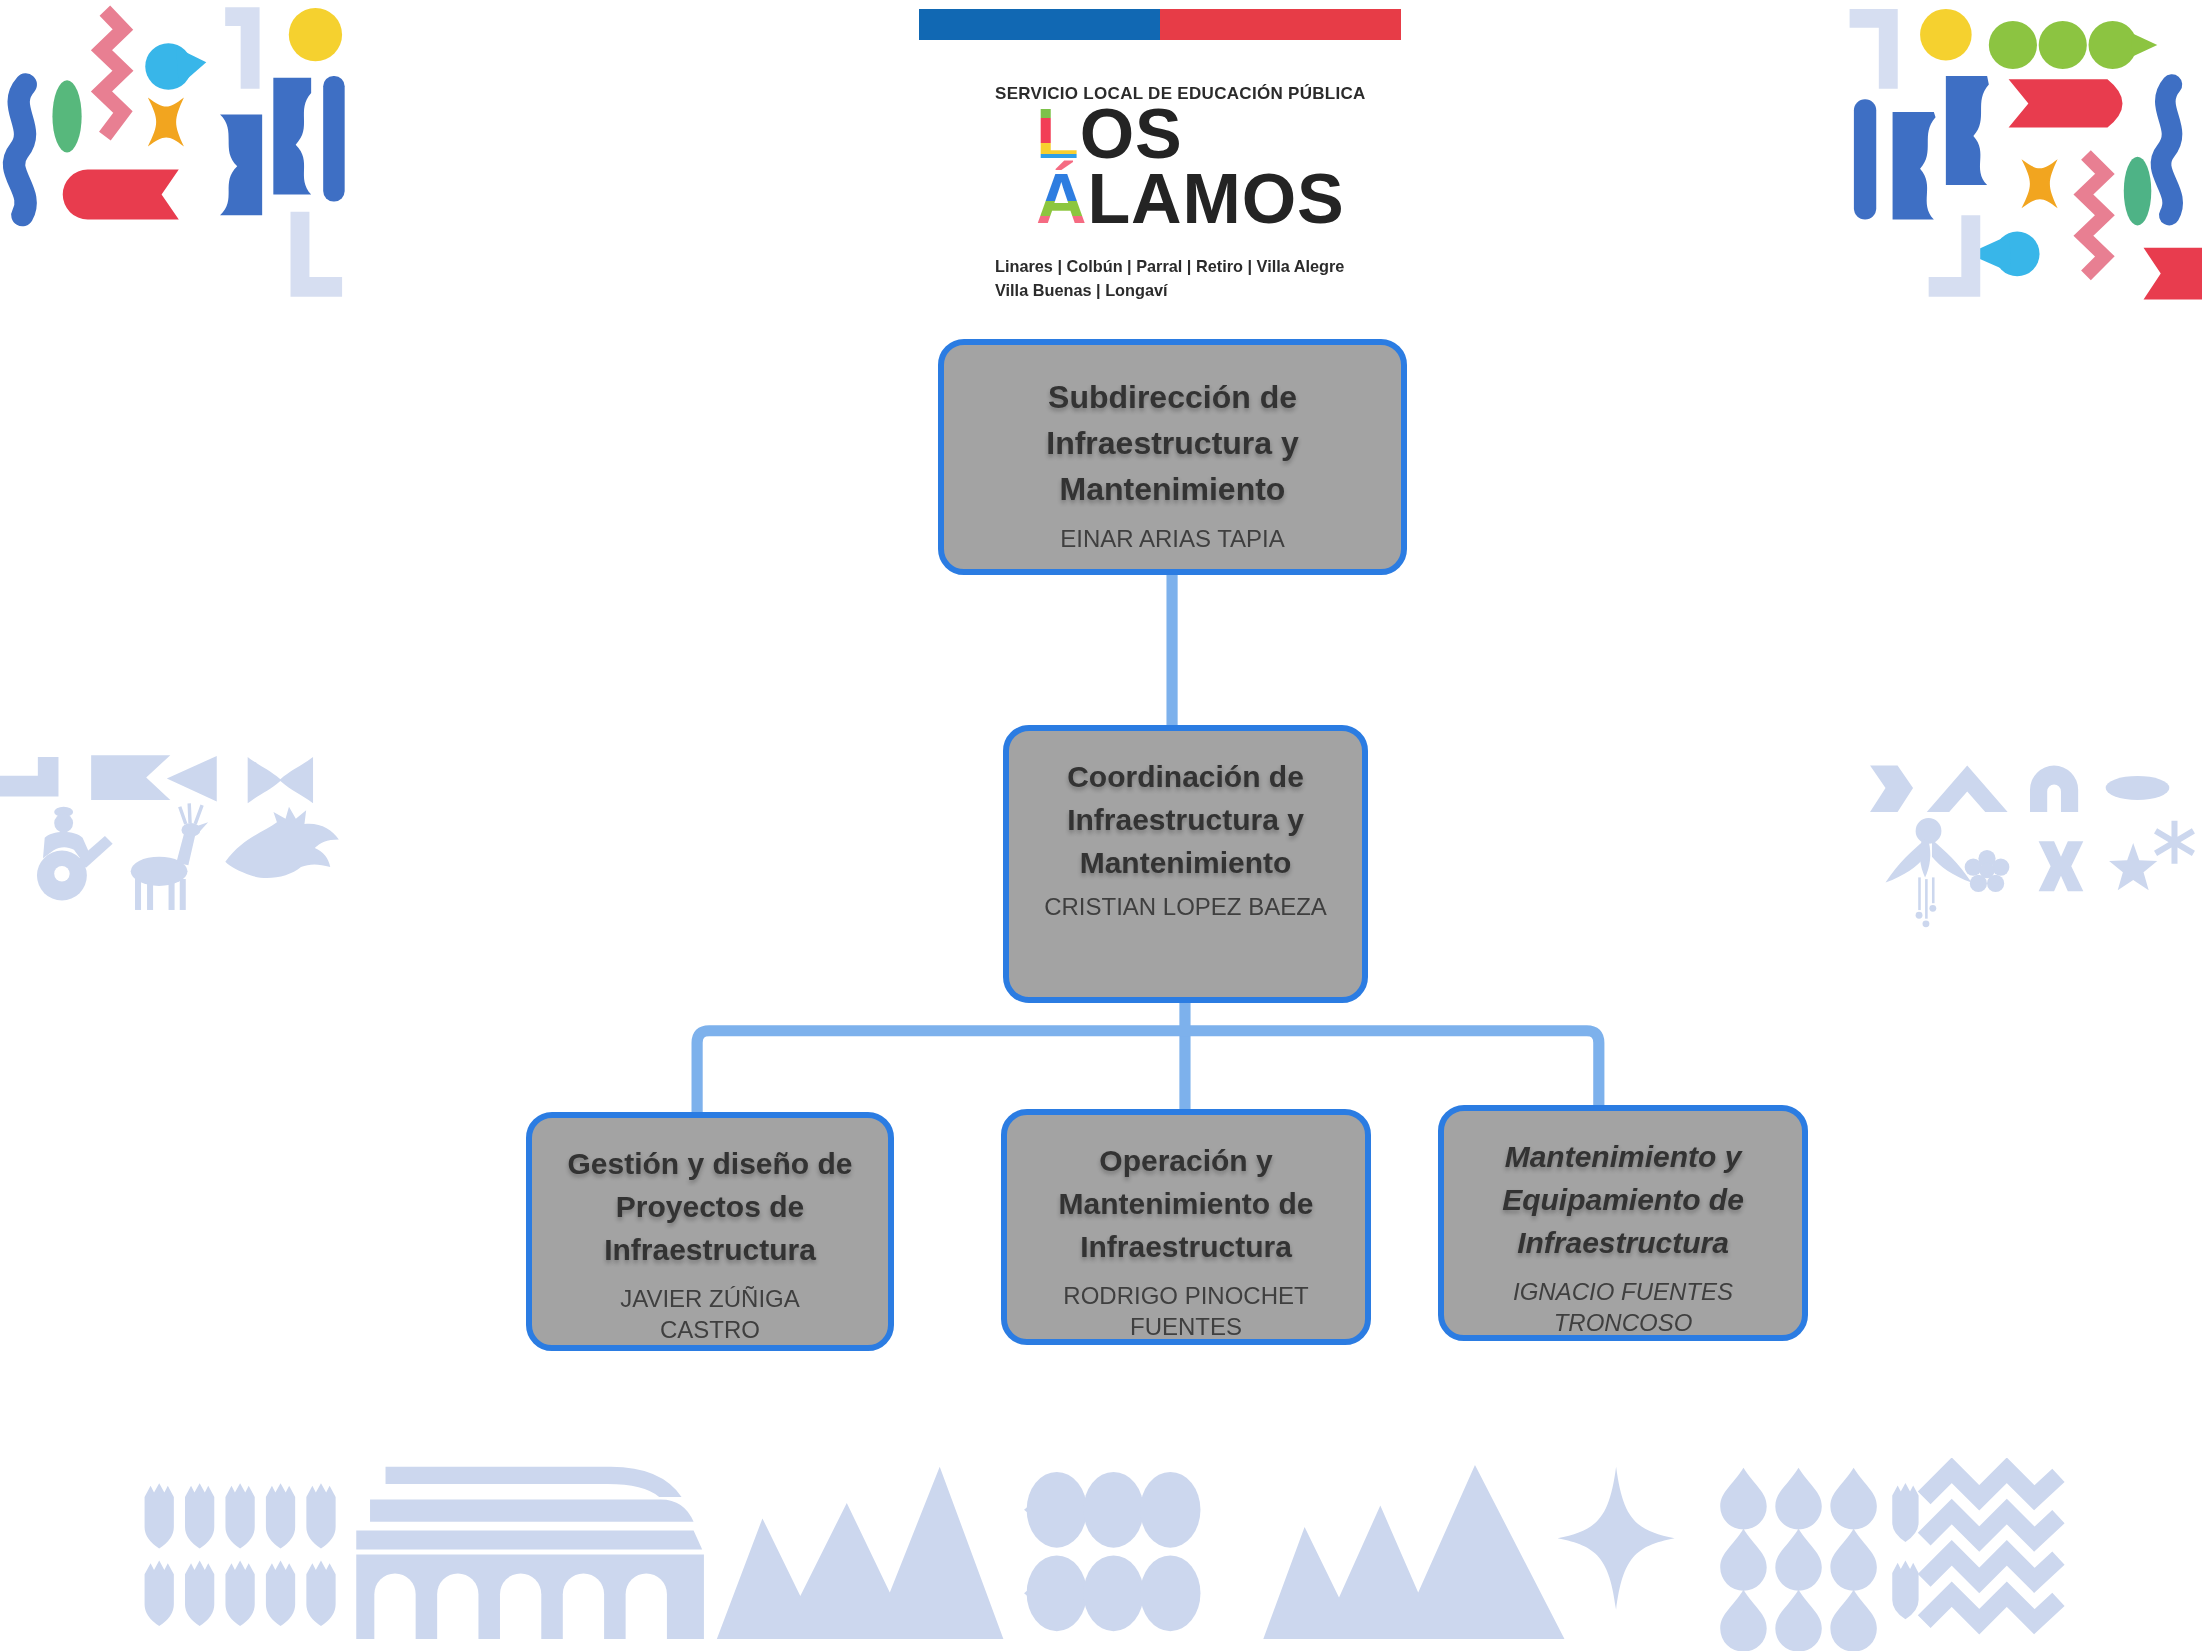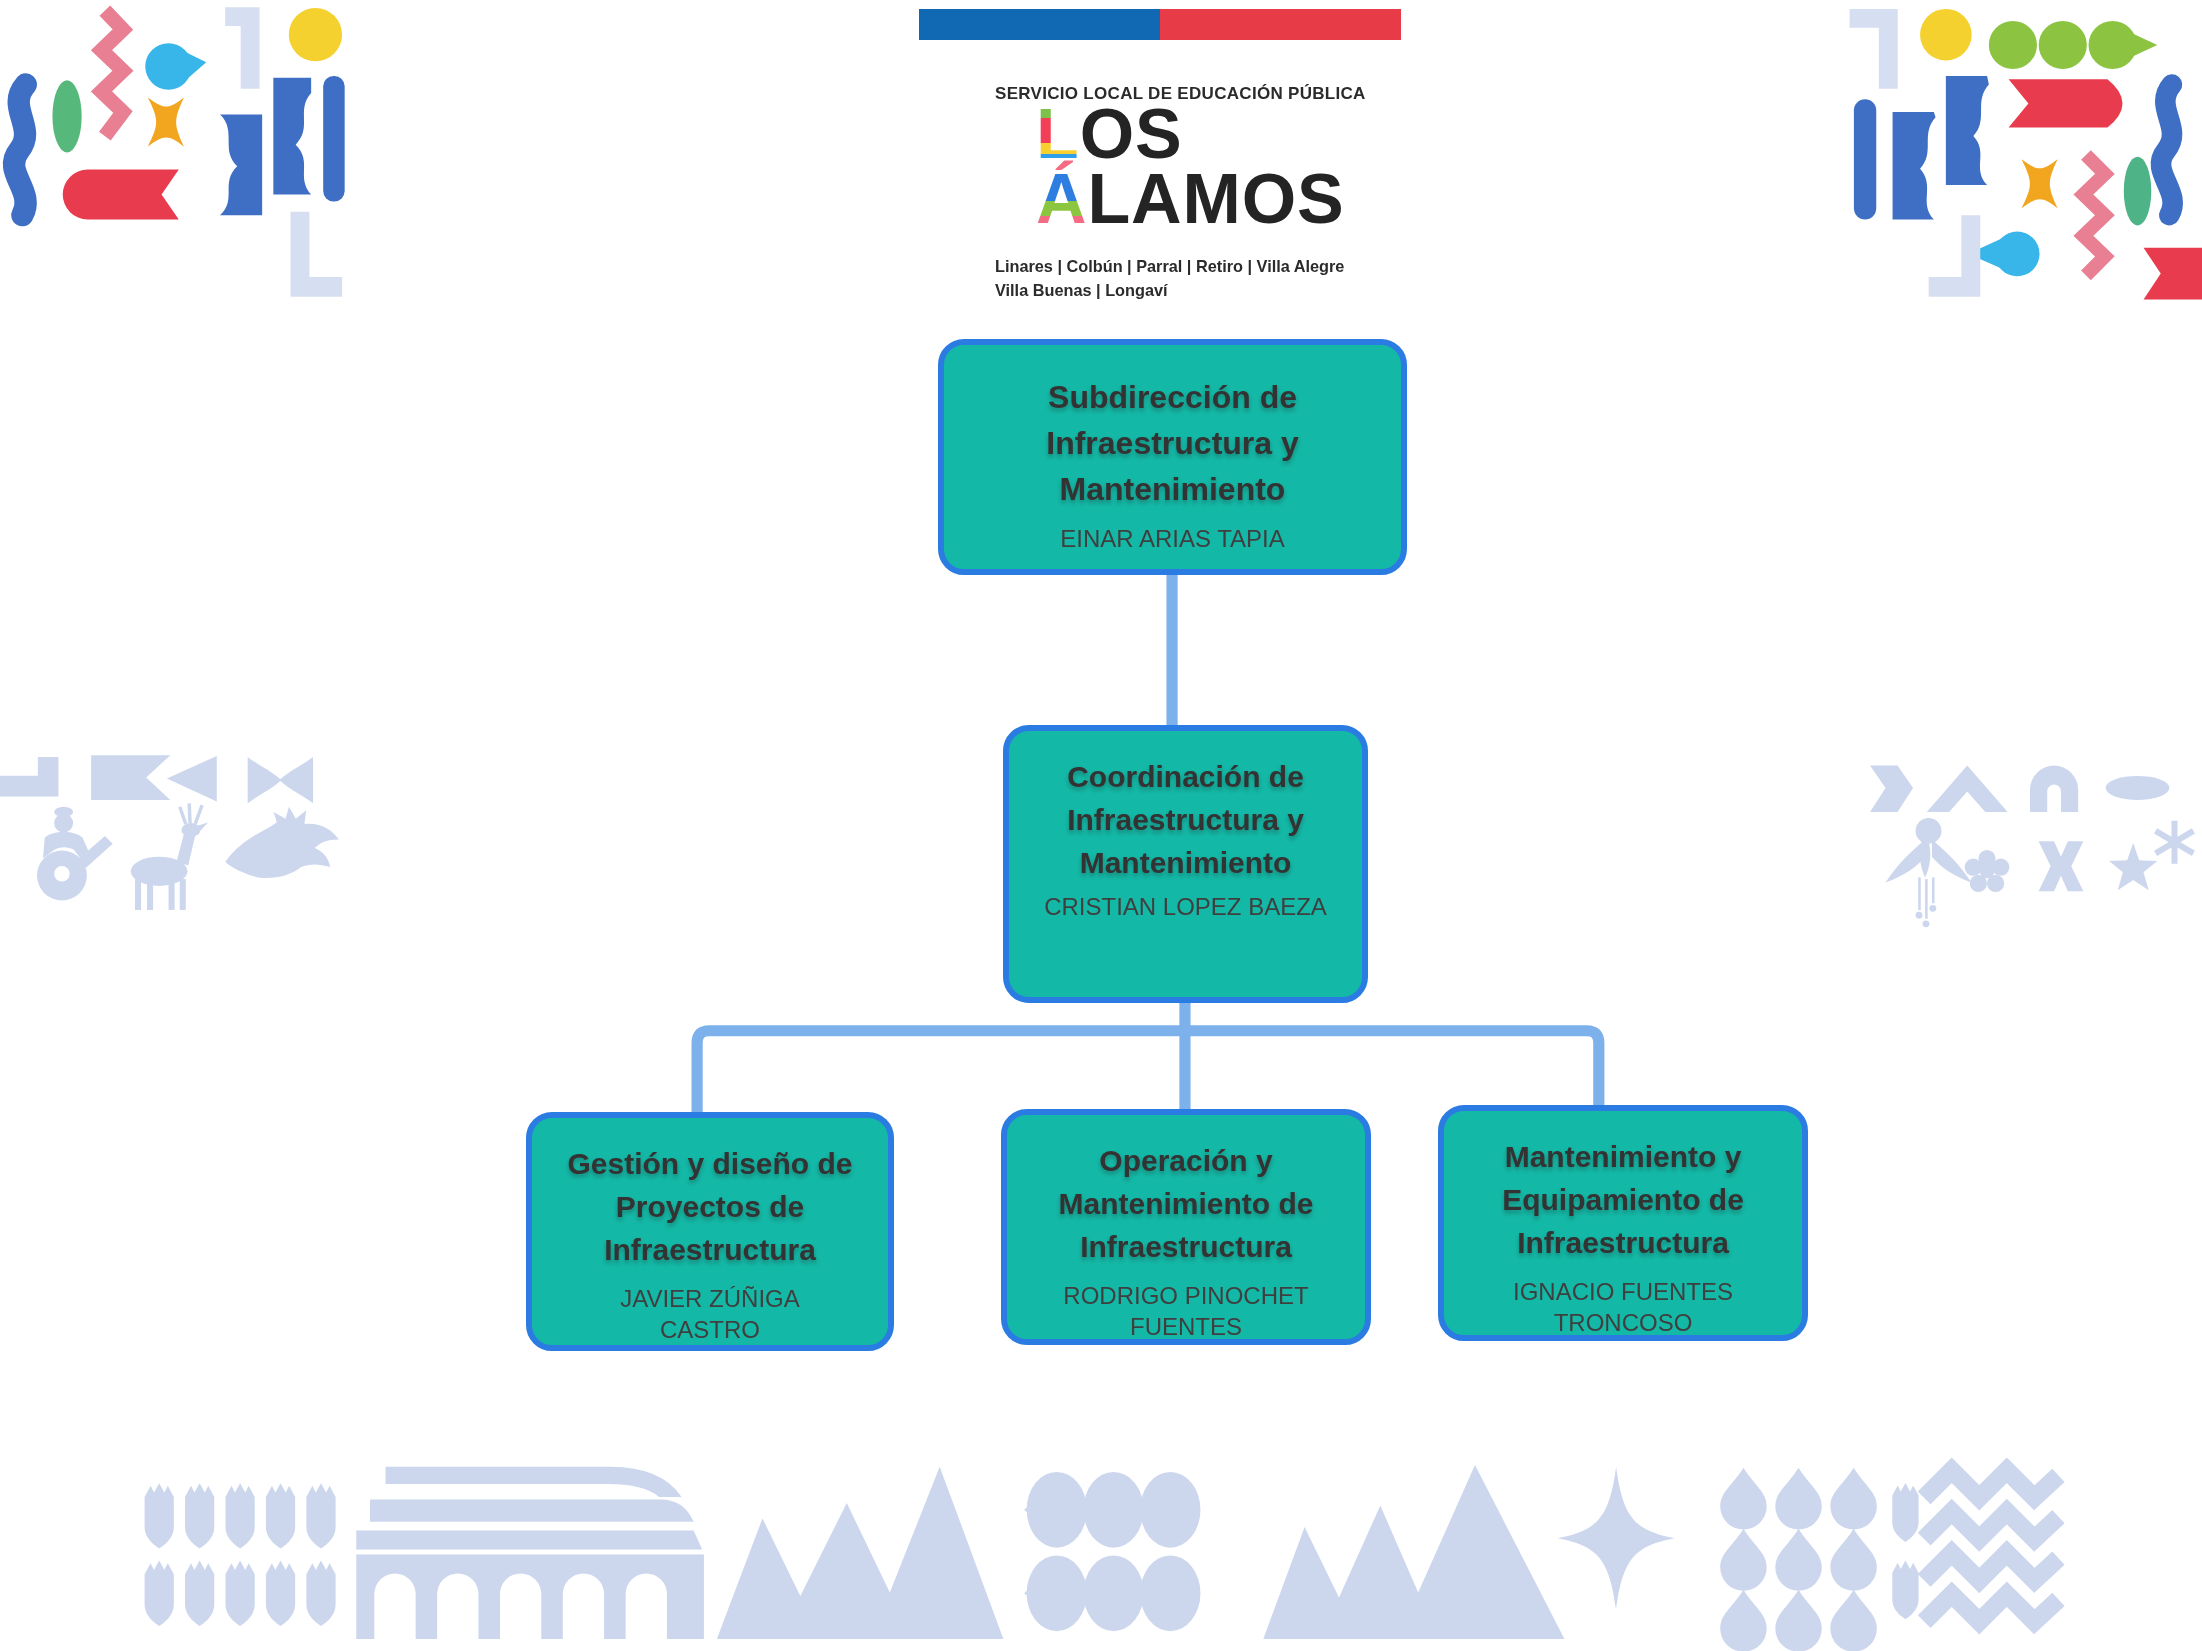--- a/index.html
+++ b/index.html
@@ -17,38 +17,38 @@
   .grad-l{background:linear-gradient(180deg,var(--l-green,#7cc24a) 0 30%,var(--l-red,#f23e56) 30% 62%,
           var(--l-yellow,#f7cf2f) 62% 76%,var(--l-blue,#2e9fe8) 76% 100%);
           -webkit-background-clip:text;background-clip:text;color:transparent;}
   .grad-a{background:linear-gradient(180deg,var(--a-pink,#f56b82) 0 16%,var(--a-blue,#2e7de0) 16% 52%,
           var(--a-green,#8cc63e) 52% 72%,var(--a-pink,#f56b82) 72% 86%,var(--l-yellow,#f7cf2f) 86% 100%);
           -webkit-background-clip:text;background-clip:text;color:transparent;}
   .comunas{position:absolute;left:995px;top:255px;font-size:16.3px;font-weight:700;
            line-height:1.45;color:#2b2b2b;}
 
   
-  .node{box-sizing:border-box;position:absolute;background:#14b8a6;border:6px solid var(--box-border,#2b7ce2);
+  .node{box-sizing:border-box;position:absolute;background:#a3a3a3;border:6px solid var(--box-border,#2b7ce2);
         border-radius:26px;display:flex;flex-direction:column;align-items:center;
         padding-top:24px;text-align:center;z-index:3;}
   .node-title{font-weight:700;font-size:30px;line-height:1.44;color:var(--title-text,#333333);
               text-shadow:0 2.6px 4.3px rgba(30,30,30,.32);}
   .node-name{margin-top:11.2px;font-size:24px;color:var(--name-text,#3f3f3f);line-height:1.3;}
   .n1{left:938px;top:339px;width:469px;height:236px;padding-top:29px;}
   .n1 .node-title{font-size:32px;max-width:404px;}
   .n2{left:1003px;top:725px;width:365px;height:278px;}
   .n2 .node-title{max-width:327px;}
   .n2 .node-name{margin-top:6px;max-width:293px;}
   .n3{left:526px;top:1112px;width:368px;height:239px;}
   .n3 .node-title{max-width:327px;}
   .n3 .node-name{max-width:215px;}
   .n4{left:1001px;top:1109px;width:370px;height:236px;}
   .n4 .node-title{max-width:327px;}
   .n4 .node-name{max-width:250px;}
-  .n5{left:1438px;top:1105px;width:370px;height:236px;}
+  .n5{left:1438px;top:1105px;width:370px;height:236px;font-style:italic;}
   .n5 .node-title{max-width:327px;}
   .n5 .node-name{max-width:232px;}
 
   .connectors{position:absolute;left:0;top:0;z-index:1;pointer-events:none;}
   .connectors path{stroke:var(--connector,#7db1ec);stroke-width:13;fill:none;}
 
   
   .decor{position:absolute;pointer-events:none;}
   .f-blue{fill:var(--shape-blue,#3e6fc4);}   .s-blue{stroke:var(--shape-blue,#3e6fc4);fill:none;}
   .f-green{fill:var(--shape-green,#57b87c);} .f-lime{fill:var(--shape-lime,#8cc441);}

